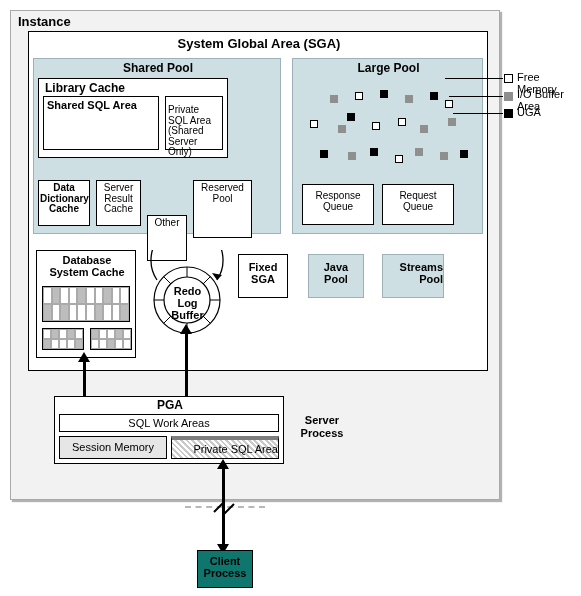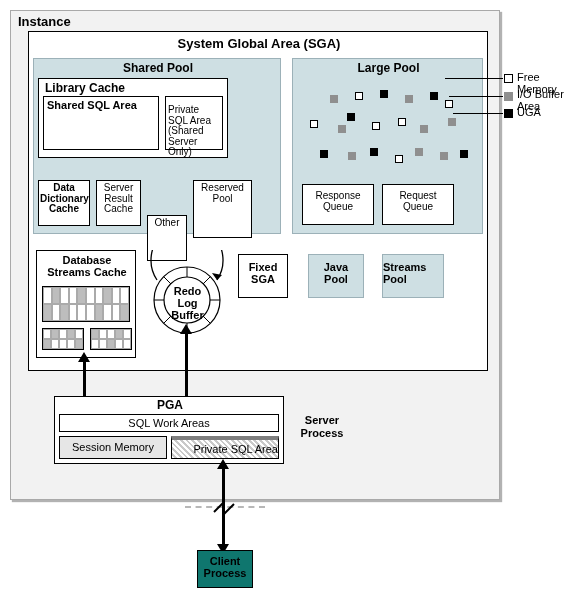--- a/index.html
+++ b/index.html
@@ -83,21 +83,21 @@
 
   
   #redo-wrap { left: 150px; top: 250px; width: 75px; height: 108px; }
   #redo-label { left: 0; top: 35px; width: 75px; text-align:center; font-weight:bold; font-size:11px; line-height:1.1;}
 
   
   #fixed-sga { left: 238px; top: 254px; width: 50px; height: 44px; background:#fff; border:1px solid #000; text-align:center; font-weight:bold; font-size:11px; padding-top:6px; line-height:1.1;}
   
   #java-pool { left: 308px; top: 254px; width: 56px; height: 44px; text-align:center; font-weight:bold; font-size:11px; padding-top:6px; line-height:1.1;}
   
-  #streams-pool { left: 382px; top: 254px; width: 62px; height: 44px; text-align:left; font-weight:bold; font-size:11px; padding-top:6px; line-height:1.1;}
+  #streams-pool { left: 382px; top: 254px; width: 62px; height: 44px; text-align:right; font-weight:bold; font-size:11px; padding-top:6px; line-height:1.1;}
 
   
   #pga { left: 54px; top: 396px; width: 230px; height: 68px; background:#fff; border:1px solid #000;}
   #pga-title { left:0; top:1px; width:230px; text-align:center; font-weight:bold;}
   #sql-work { left: 59px; top: 414px; width: 220px; height: 18px; background:#fff; border:1px solid #000; text-align:center; font-size:11px; line-height:17px;}
   #sess-mem { left: 59px; top: 436px; width: 108px; height: 23px; background:#e6e6e6; border:1px solid #000; text-align:center; font-size:11px; line-height:21px;}
   #priv-sql { left: 171px; top: 436px; width: 108px; height: 23px; border:1px solid #000; text-align:right; font-size:11px; line-height:18px;
     background: repeating-linear-gradient(45deg, #fff, #fff 2px, #c9c9c9 2px, #c9c9c9 4px);
     border-top: 4px solid #7d7d7d;
   }
@@ -214,21 +214,21 @@
 <div id="lg-free-sq" class="abs legend-sq"></div>
 <div id="lg-io-sq" class="abs legend-sq"></div>
 <div id="lg-uga-sq" class="abs legend-sq"></div>
 <div id="lg-free-t" class="abs legend-t">Free Memory</div>
 <div id="lg-io-t" class="abs legend-t">I/O Buffer Area</div>
 <div id="lg-uga-t" class="abs legend-t">UGA</div>
 
 <div id="dbbuf" class="abs">
   <div id="dbbuf-title" class="abs">
     <span>Database</span><br>
-    <span>Streams Cache</span>
+    <span>System Cache</span>
   </div>
 </div>
 <div id="gb1" class="abs grid-big">
   <div class="cell-row">
       <div></div>
       <div class="f"></div>
       <div></div>
       <div></div>
       <div class="f"></div>
       <div></div>

